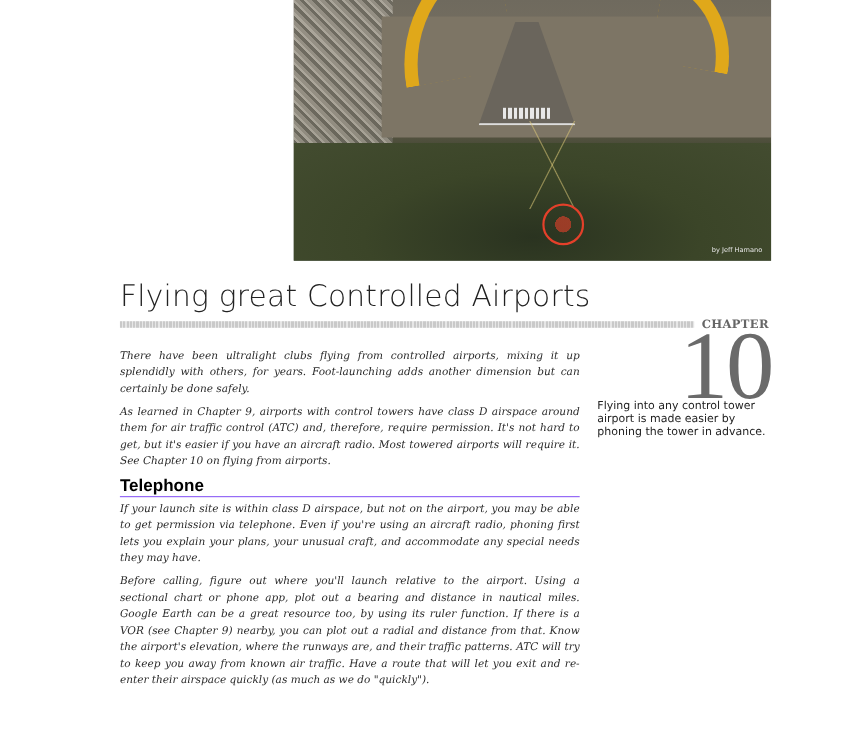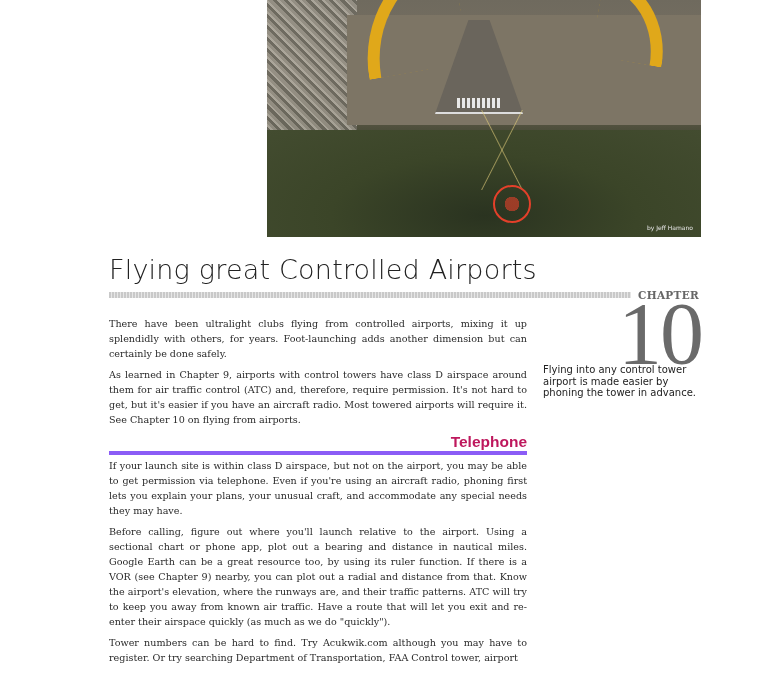--- a/index.html
+++ b/index.html
@@ -79,26 +79,26 @@
     .sidenote {
       position: absolute; left: 543px; top: 364px; width: 165px;
       font-family: "DejaVu Sans", sans-serif; font-size: 10px; line-height: 11.5px;
       color: #222;
     }
     .body-col {
       position: absolute; left: 109px; top: 316px; width: 418px;
       font-family: "DejaVu Serif", serif; font-size: 9.6px; line-height: 15px;
       color: #2a2a2a; text-align: justify;
     }
-    .body-col p { margin: 0 0 6px 0; }
+    .body-col p { margin: 0 0 6px 0; font-style: italic; }
     .section-head {
       font-family: "Liberation Sans", sans-serif; font-weight: bold;
-      font-size: 15.5px; color: #be185d; line-height: 18px;
-      border-bottom: 4px solid #8b5cf6; padding-bottom: 0px; margin: 2px 0 3px 0;
-      text-align: right;
+      font-size: 15.5px; color: #000000; line-height: 18px;
+      border-bottom: 1px solid #8b5cf6; padding-bottom: 0px; margin: 2px 0 3px 0;
+      text-align: left;
     }
   </style>
 </head>
 <body>
 
 <div class="photo">
   <div class="city"></div>
   <div class="field"></div>
   <div class="runway"></div>
   <div class="runway-stripes"></div>
@@ -115,14 +115,13 @@
 <div class="chapter-label">CHAPTER</div>
 <div class="chapter-num">10</div>
 <div class="sidenote">Flying into any control tower airport is made easier by phoning the tower in advance.</div>
 
 <div class="body-col">
   <p>There have been ultralight clubs flying from controlled airports, mixing it up splendidly with others, for years. Foot-launching adds another dimension but can certainly be done safely.</p>
   <p>As learned in Chapter 9, airports with control towers have class D airspace around them for air traffic control (ATC) and, therefore, require permission. It's not hard to get, but it's easier if you have an aircraft radio. Most towered airports will require it. See Chapter 10 on flying from airports.</p>
   <div class="section-head">Telephone</div>
   <p>If your launch site is within class D airspace, but not on the airport, you may be able to get permission via telephone. Even if you're using an aircraft radio, phoning first lets you explain your plans, your unusual craft, and accommodate any special needs they may have.</p>
   <p>Before calling, figure out where you'll launch relative to the airport. Using a sectional chart or phone app, plot out a bearing and distance in nautical miles. Google Earth can be a great resource too, by using its ruler function. If there is a VOR (see Chapter 9) nearby, you can plot out a radial and distance from that. Know the airport's elevation, where the runways are, and their traffic patterns. ATC will try to keep you away from known air traffic. Have a route that will let you exit and re-enter their airspace quickly (as much as we do "quickly").</p>
-  <p>Tower numbers can be hard to find. Try Acukwik.com although you may have to register. Or try searching Department of Transportation, FAA Control tower, airport</p>
 </div>
 
 </body></html>

